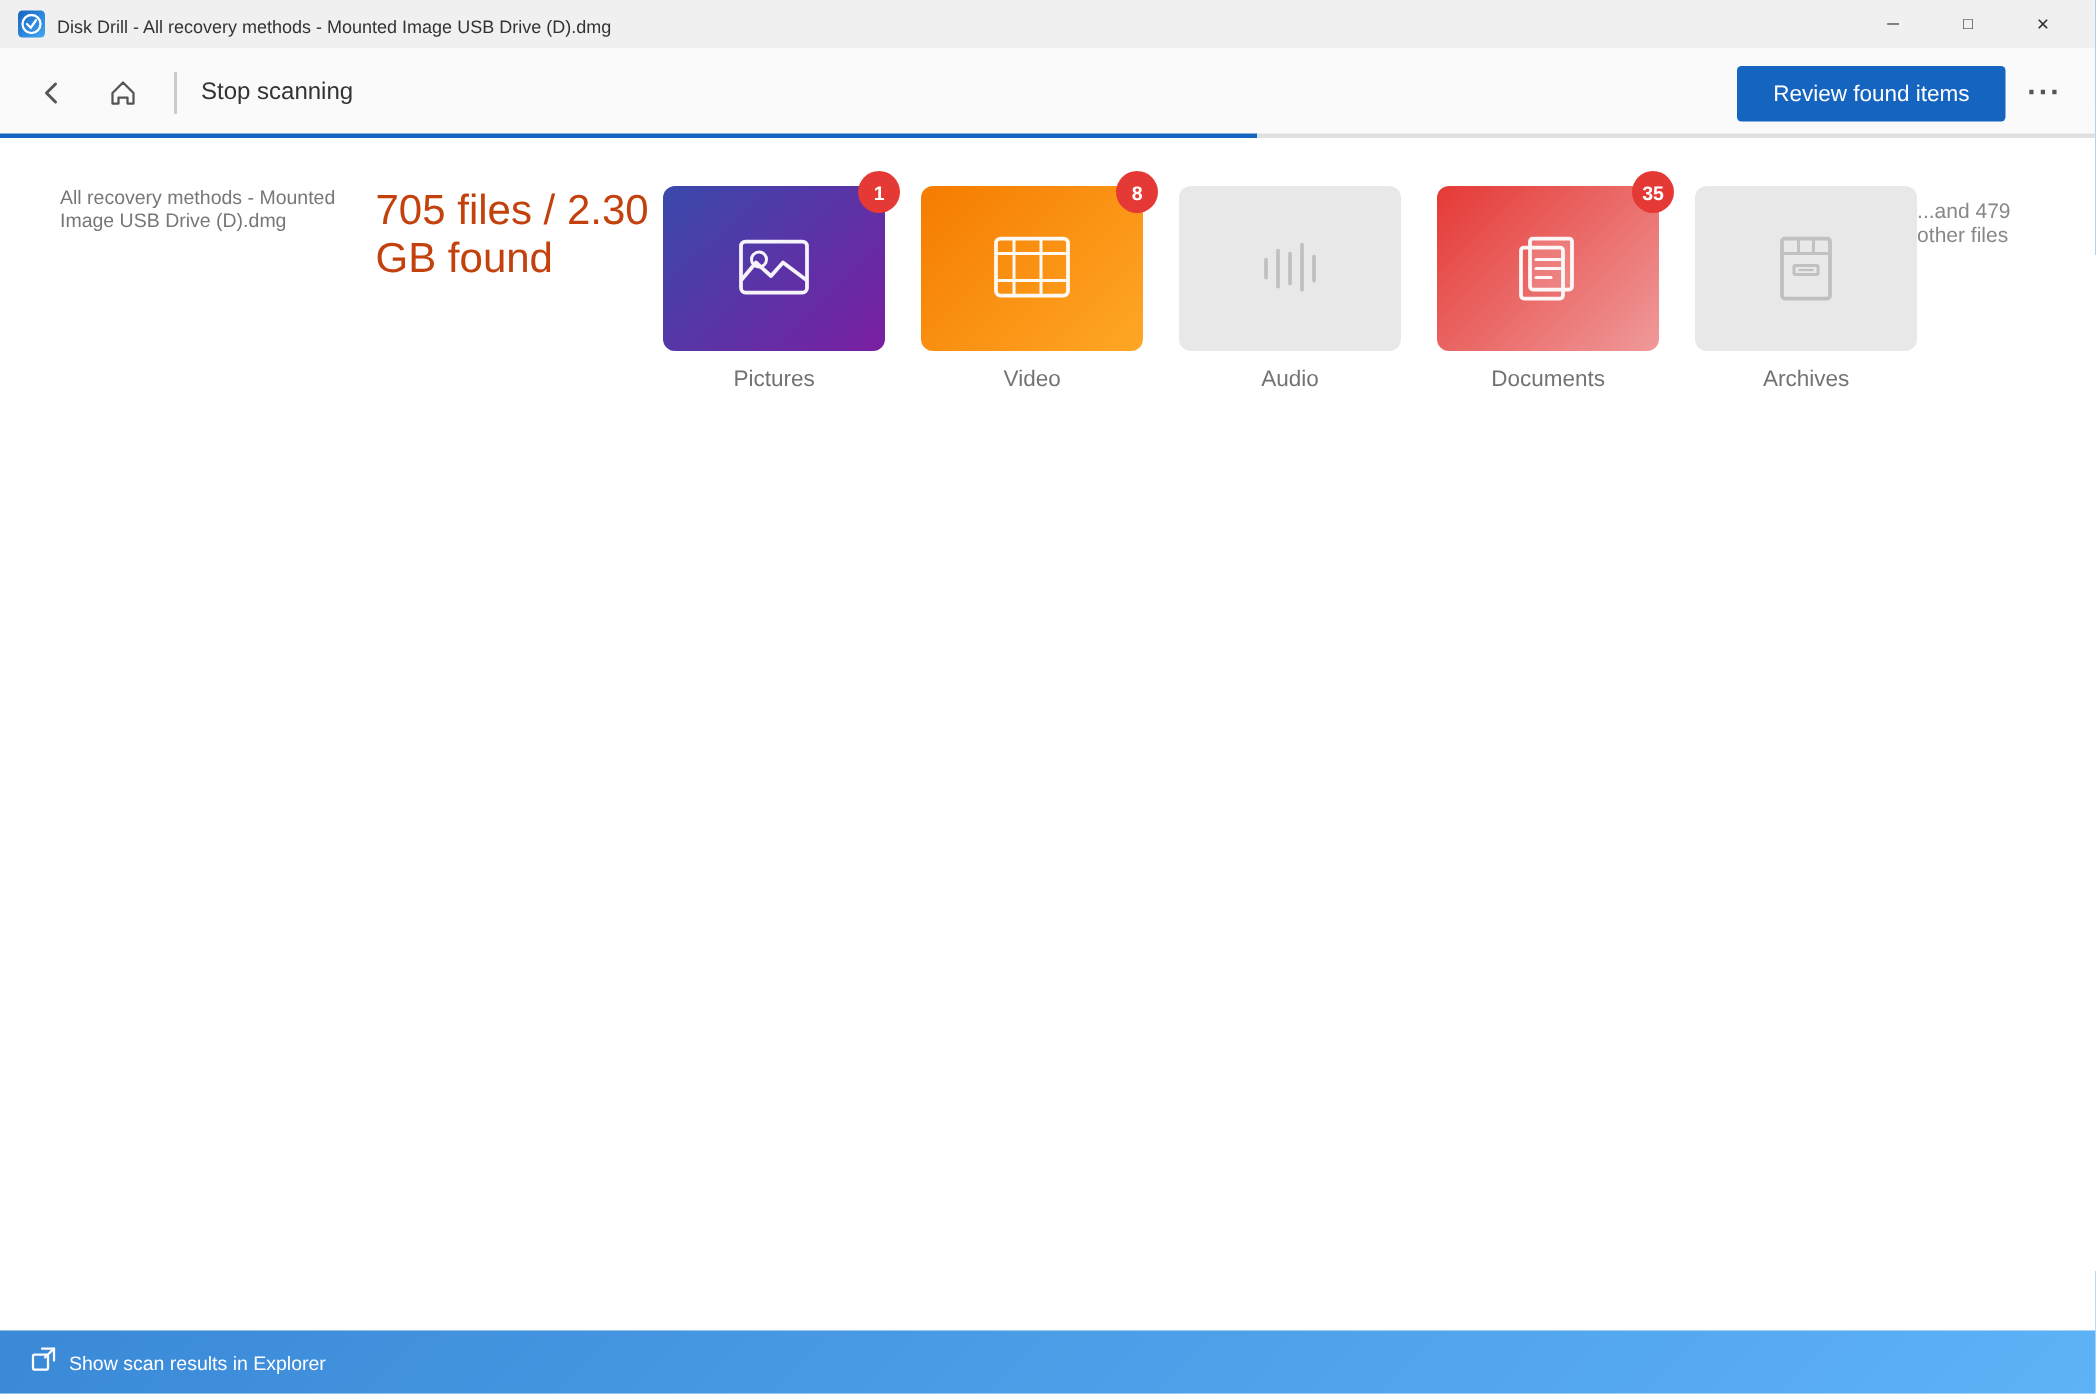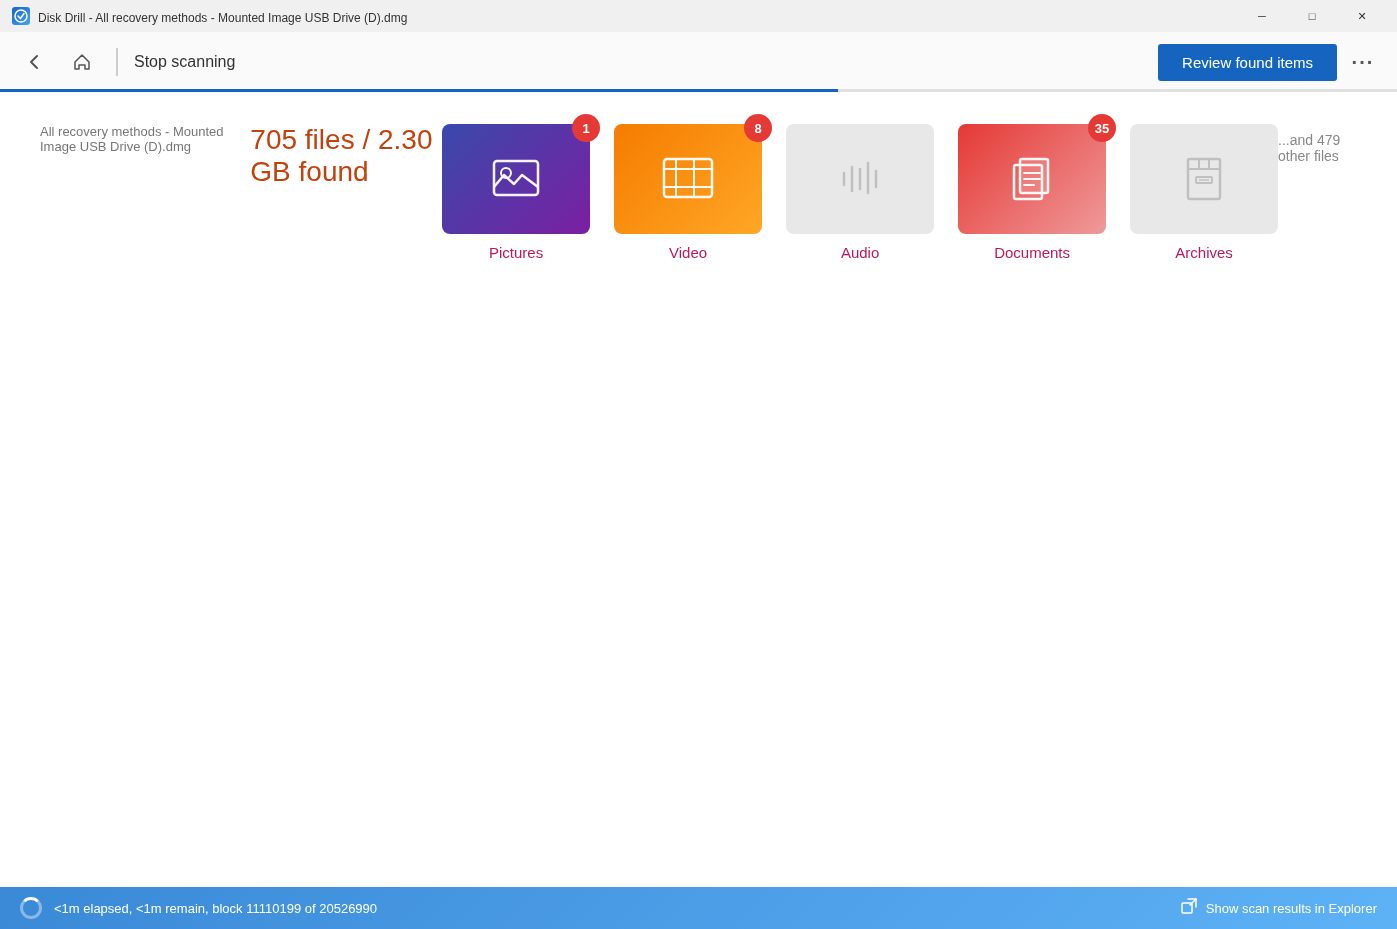--- a/index.html
+++ b/index.html
@@ -211,21 +211,21 @@
       display: flex;
       align-items: center;
       justify-content: center;
       font-size: 13px;
       font-weight: bold;
       z-index: 10;
     }
 
     .card-label {
       font-size: 15px;
-      color: #be185d;
+      color: #737373;
       text-align: center;
     }
 
     
     .card-svg {
       width: 60px;
       height: 60px;
       opacity: 0.95;
     }
     .card-svg-gray {
@@ -394,24 +394,20 @@
       </div>
       <span class="card-label">Archives</span>
     </div>
 
   </div>
 
   <div class="other-files-text">...and 479 other files</div>
 </div>
 
 <div class="status-bar">
-  <div class="status-left">
-    <div class="spinner"></div>
-    <span class="status-text">&lt;1m elapsed, &lt;1m remain, block 11110199 of 20526990</span>
-  </div>
   <div class="status-right">
     <span class="status-right-icon">
       <svg width="18" height="18" viewBox="0 0 18 18" fill="none">
         <rect x="2" y="6" width="10" height="10" rx="1" stroke="white" stroke-width="1.5" fill="none"></rect>
         <path d="M8 2 L16 2 L16 10" stroke="white" stroke-width="1.5" stroke-linecap="round" stroke-linejoin="round" fill="none"></path>
         <path d="M10 8 L16 2" stroke="white" stroke-width="1.5" stroke-linecap="round"></path>
       </svg>
     </span>
     <span class="status-right-text">Show scan results in Explorer</span>
   </div>

